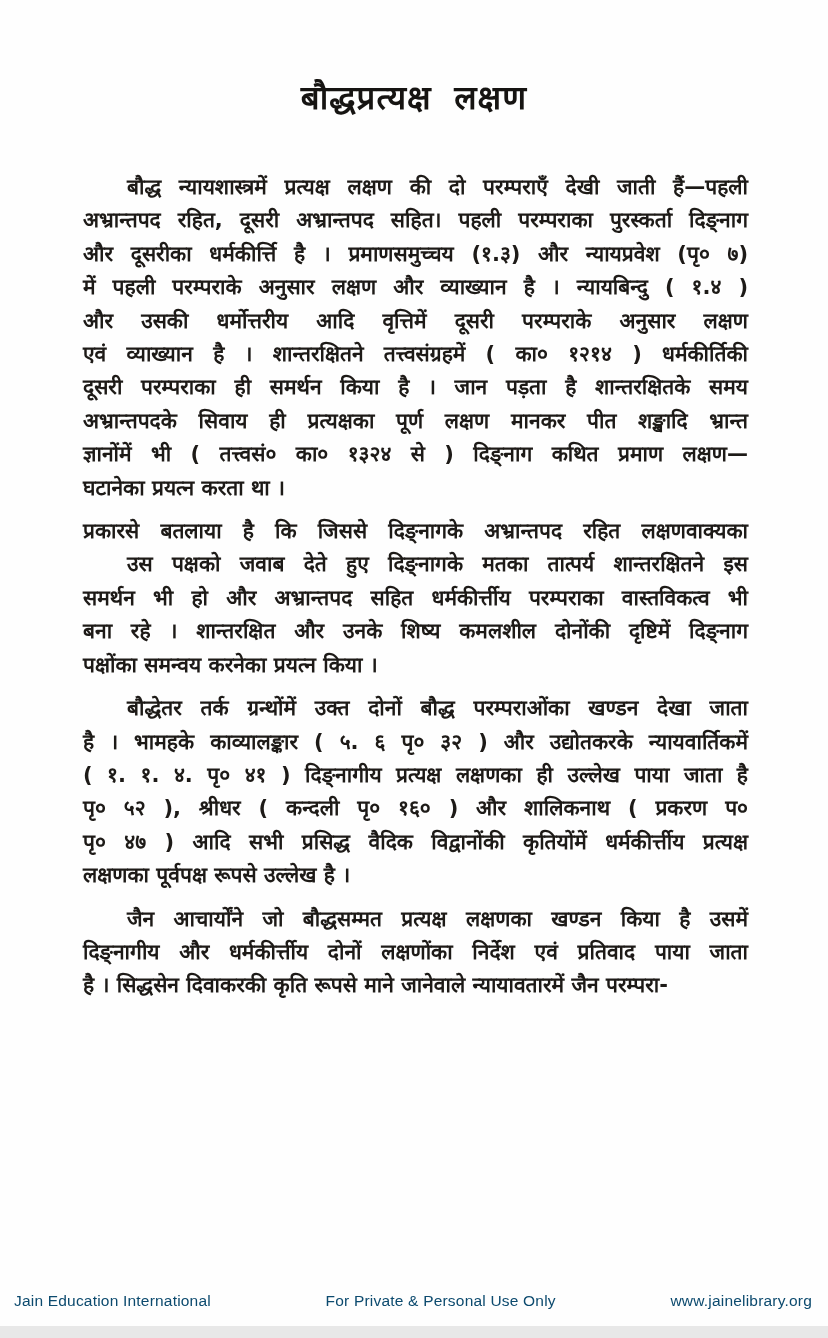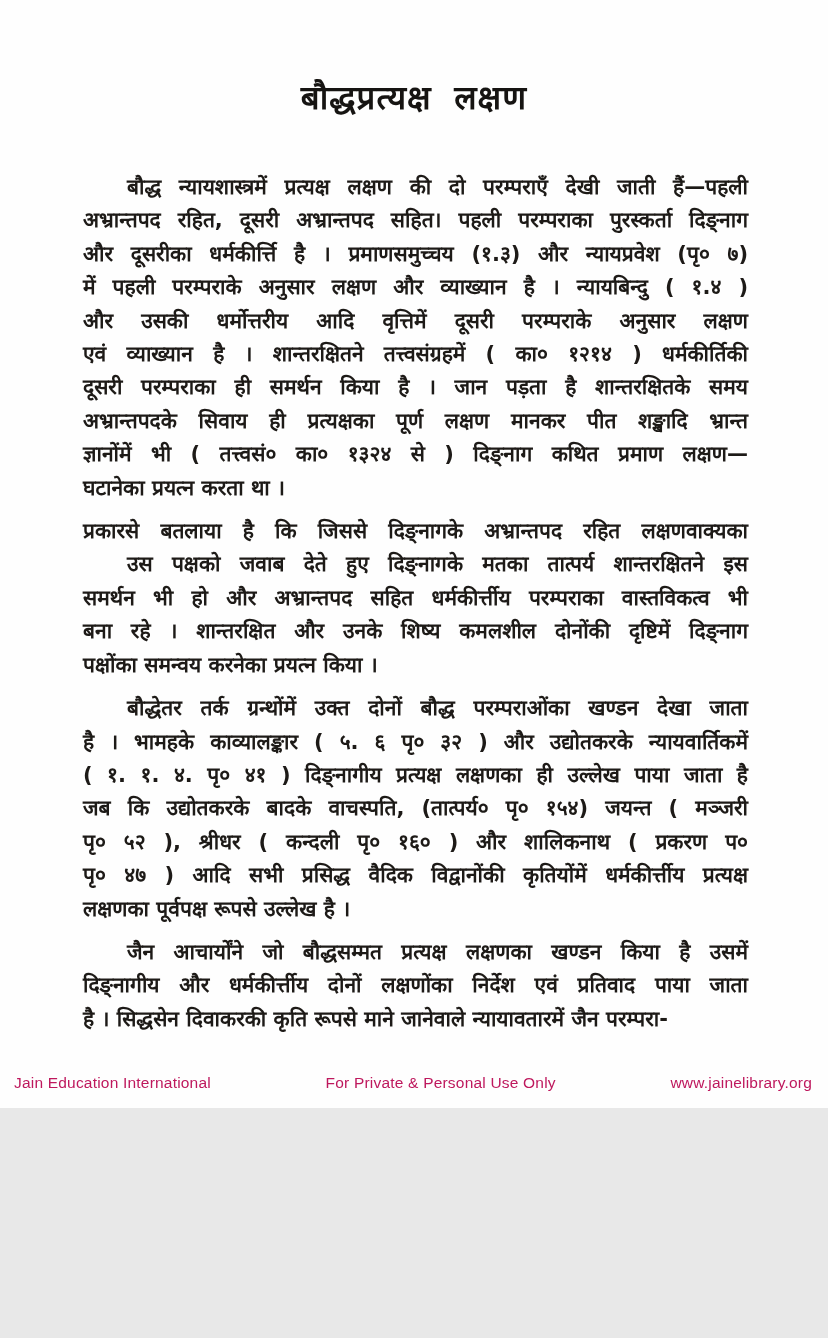--- a/index.html
+++ b/index.html
@@ -3,21 +3,21 @@
 <meta charset="utf-8">
 <style>
   html, body {
     margin: 0;
     padding: 0;
     background: #e8e8e8;
   }
   .page {
     position: relative;
     width: 828px;
-    height: 1108px;
+    height: 1326px;
     margin: 0 auto;
     background: #fefefe;
     overflow: hidden;
     font-family: "DejaVu Sans", sans-serif;
   }
   .title {
     margin: 0;
     padding-top: 74px;
     text-align: center;
     font-size: 33px;
@@ -54,21 +54,21 @@
     position: absolute;
     left: 0;
     right: 0;
     bottom: 16px;
     display: flex;
     justify-content: space-between;
     align-items: baseline;
     padding: 0 16px 0 14px;
     font-family: "Liberation Sans", "DejaVu Sans", sans-serif;
     font-size: 15.5px;
-    color: #be185d;
+    color: #0c4a6e;
     letter-spacing: 0.2px;
   }
 </style>
 </head>
 <body>
 
 <div class="page">
 
   <h1 class="title">बौद्धप्रत्यक्ष लक्षण</h1>
 
@@ -89,21 +89,20 @@
         <div class="line">प्रकारसे बतलाया है कि जिससे दिङ्नागके अभ्रान्तपद रहित लक्षणवाक्यका</div>
         <div class="line first">उस पक्षको जवाब देते हुए दिङ्नागके मतका तात्पर्य शान्तरक्षितने इस</div>
         <div class="line">समर्थन भी हो और अभ्रान्तपद सहित धर्मकीर्त्तीय परम्पराका वास्तविकत्व भी</div>
         <div class="line">बना रहे । शान्तरक्षित और उनके शिष्य कमलशील दोनोंकी दृष्टिमें दिङ्नाग</div>
         <div class="line last">पक्षोंका समन्वय करनेका प्रयत्न किया ।</div>
       </div>
       <div class="para">
         <div class="line first">बौद्धेतर तर्क ग्रन्थोंमें उक्त दोनों बौद्ध परम्पराओंका खण्डन देखा जाता</div>
         <div class="line">है । भामहके काव्यालङ्कार ( ५. ६ पृ० ३२ ) और उद्योतकरके न्यायवार्तिकमें</div>
         <div class="line">( १. १. ४. पृ० ४१ ) दिङ्नागीय प्रत्यक्ष लक्षणका ही उल्लेख पाया जाता है</div>
-        <div class="line">जब कि उद्योतकरके बादके वाचस्पति, (तात्पर्य० पृ० १५४) जयन्त ( मञ्जरी</div>
         <div class="line">पृ० ५२ ), श्रीधर ( कन्दली पृ० १६० ) और शालिकनाथ ( प्रकरण प०</div>
         <div class="line">पृ० ४७ ) आदि सभी प्रसिद्ध वैदिक विद्वानोंकी कृतियोंमें धर्मकीर्त्तीय प्रत्यक्ष</div>
         <div class="line last">लक्षणका पूर्वपक्ष रूपसे उल्लेख है ।</div>
       </div>
       <div class="para">
         <div class="line first">जैन आचार्योंने जो बौद्धसम्मत प्रत्यक्ष लक्षणका खण्डन किया है उसमें</div>
         <div class="line">दिङ्नागीय और धर्मकीर्त्तीय दोनों लक्षणोंका निर्देश एवं प्रतिवाद पाया जाता</div>
         <div class="line last">है । सिद्धसेन दिवाकरकी कृति रूपसे माने जानेवाले न्यायावतारमें जैन परम्परा-</div>
       </div>
     </div>

